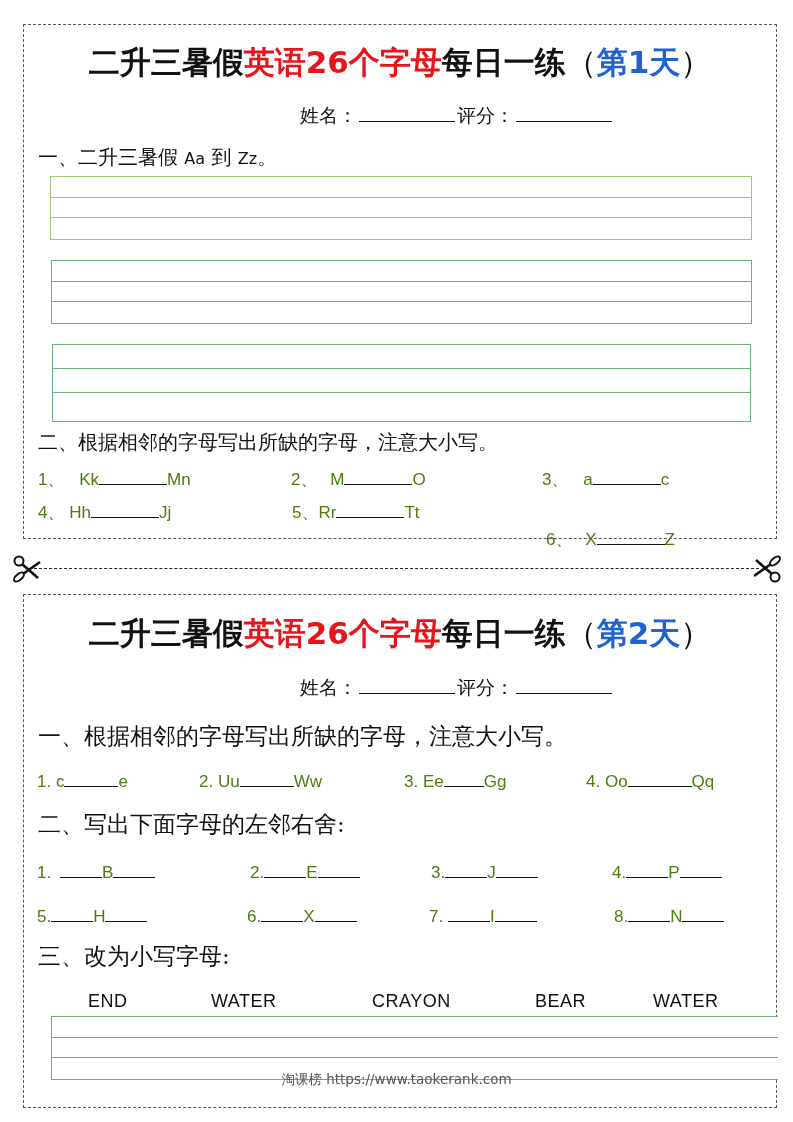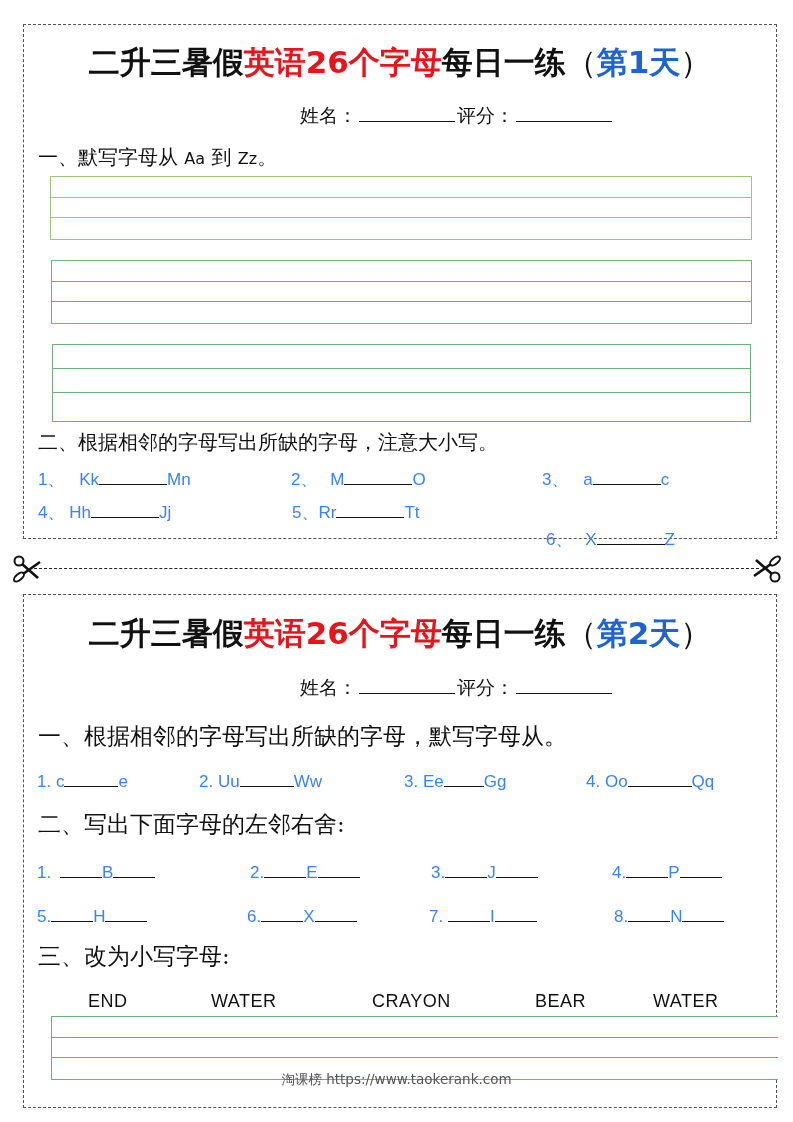--- a/index.html
+++ b/index.html
@@ -73,21 +73,21 @@
     }
     .lines-box.lime .rule { border-top-color: #9cc67a; }
 
     .q-row {
       position: absolute;
       left: 0; right: 0;
       height: 26px;
       font-family: "Liberation Sans", sans-serif;
       font-size: 17px;
       white-space: nowrap;
-      color: #3b82f6;
+      color: #4d7c0f;
     }
     .q-item { position: absolute; top: 0; }
     .q-item .blank {
       display: inline-block;
       border-bottom: 1.3px solid #111;
       height: 18px;
       vertical-align: baseline;
     }
 
     .word-row {
@@ -128,21 +128,21 @@
 
   <div class="title" style="top:17px;">
     <span>二升三暑假</span><span class="red">英语26个字母</span><span>每日一练</span><span class="paren">（</span><span class="blue">第1天</span><span class="paren">）</span>
   </div>
 
   <div class="namebar" style="top:77px;">
     <span>姓名：</span><span class="blank"></span><span>评分：</span><span class="blank"></span>
   </div>
 
   <div class="section-heading" style="top:119px;">
-    <span>一、默写字母从 </span><span class="latin">Aa</span><span> 到 </span><span class="latin">Zz</span><span>。</span>
+    <span>一、二升三暑假 </span><span class="latin">Aa</span><span> 到 </span><span class="latin">Zz</span><span>。</span>
   </div>
 
   <div class="lines-box lime" style="left:26px; top:151px; width:702px; height:64px;">
     <div class="rule" style="top:20px;"></div>
     <div class="rule" style="top:40px;"></div>
   </div>
 
   <div class="lines-box" style="left:27px; top:235px; width:701px; height:64px;">
     <div class="rule" style="top:20px;"></div>
     <div class="rule" style="top:40px;"></div>
@@ -204,21 +204,21 @@
 <div class="card" id="card2">
 
   <div class="title" style="top:18px;">
     <span>二升三暑假</span><span class="red">英语26个字母</span><span>每日一练</span><span class="paren">（</span><span class="blue">第2天</span><span class="paren">）</span>
   </div>
 
   <div class="namebar" style="top:79px;">
     <span>姓名：</span><span class="blank"></span><span>评分：</span><span class="blank"></span>
   </div>
 
-  <div class="section-heading big" style="top:126px;">一、根据相邻的字母写出所缺的字母，默写字母从。</div>
+  <div class="section-heading big" style="top:126px;">一、根据相邻的字母写出所缺的字母，注意大小写。</div>
 
   <div class="q-row" style="top:174px;">
     <div class="q-item" style="left:13px;">
       <span>1. </span><span>c</span><span class="blank" style="width:54px;"></span><span>e</span>
     </div>
     <div class="q-item" style="left:175px;">
       <span>2. </span><span>Uu</span><span class="blank" style="width:54px;"></span><span>Ww</span>
     </div>
     <div class="q-item" style="left:380px;">
       <span>3. </span><span>Ee</span><span class="blank" style="width:40px;"></span><span>Gg</span>

